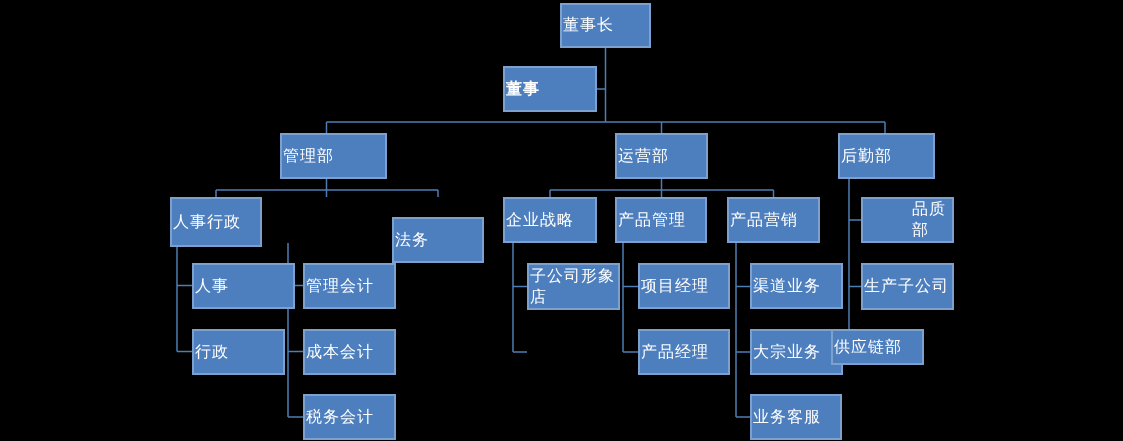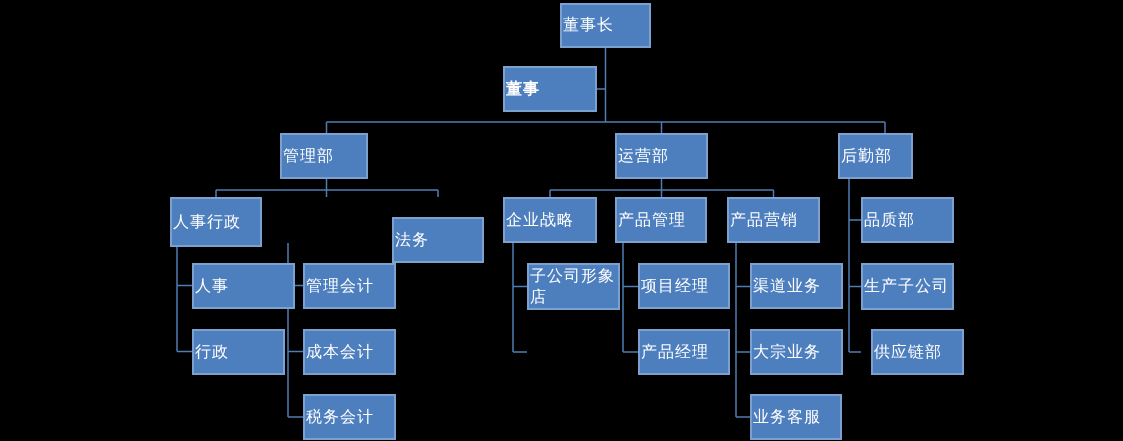--- a/index.html
+++ b/index.html
@@ -88,48 +88,48 @@
   </svg>
 
   <div class="node" style="left:560px; top:3px;  width:91px; height:45px;">
     <span class="lbl">董事长</span>
   </div>
 
   <div class="node" style="left:503px; top:66px; width:94px; height:46px;font-weight:bold;">
     <span class="lbl">董事</span>
   </div>
 
-  <div class="node" style="left:280px; top:133px; width:88px; height:46px;">
+  <div class="node" style="left:280px; top:133px; width:107px; height:46px;">
     <span class="lbl">管理部</span>
   </div>
   <div class="node" style="left:615px; top:133px; width:93px; height:46px;">
     <span class="lbl">运营部</span>
   </div>
-  <div class="node" style="left:838px; top:133px; width:75px; height:46px;">
+  <div class="node" style="left:838px; top:133px; width:97px; height:46px;">
     <span class="lbl">后勤部</span>
   </div>
 
   <div class="node" style="left:170px; top:197px; width:92px; height:50px;">
     <span class="lbl">人事行政</span>
   </div>
   <div class="node" style="left:392px; top:197px; width:92px; height:46px;margin-top:20px;">
     <span class="lbl">法务</span>
   </div>
 
   <div class="node" style="left:503px; top:197px; width:94px; height:46px;">
     <span class="lbl">企业战略</span>
   </div>
   <div class="node" style="left:615px; top:197px; width:92px; height:46px;">
     <span class="lbl">产品管理</span>
   </div>
   <div class="node" style="left:727px; top:197px; width:93px; height:46px;">
     <span class="lbl">产品营销</span>
   </div>
 
-  <div class="node" style="left:861px; top:197px; width:93px; height:46px;">
+  <div class="node" style="left:861px; top:197px; width:93px; height:46px;padding-left:48px;">
     <span class="lbl">品质部</span>
   </div>
 
   <div class="node" style="left:192px; top:263px; width:103px; height:46px;">
     <span class="lbl">人事</span>
   </div>
   <div class="node" style="left:303px; top:263px; width:93px; height:46px;">
     <span class="lbl">管理会计</span>
   </div>
   <div class="node" style="left:527px; top:263px; width:93px; height:47px;">
@@ -150,21 +150,21 @@
   </div>
   <div class="node" style="left:303px; top:329px; width:93px; height:46px;">
     <span class="lbl">成本会计</span>
   </div>
   <div class="node" style="left:638px; top:329px; width:92px; height:46px;">
     <span class="lbl">产品经理</span>
   </div>
   <div class="node" style="left:750px; top:329px; width:93px; height:46px;">
     <span class="lbl">大宗业务</span>
   </div>
-  <div class="node" style="left:871px; top:329px; width:93px; height:46px;">
+  <div class="node" style="left:831px; top:329px; width:93px; height:36px;">
     <span class="lbl">供应链部</span>
   </div>
 
   <div class="node" style="left:303px; top:394px; width:93px; height:46px;">
     <span class="lbl">税务会计</span>
   </div>
   <div class="node" style="left:750px; top:394px; width:92px; height:46px;">
     <span class="lbl">业务客服</span>
   </div>
 

